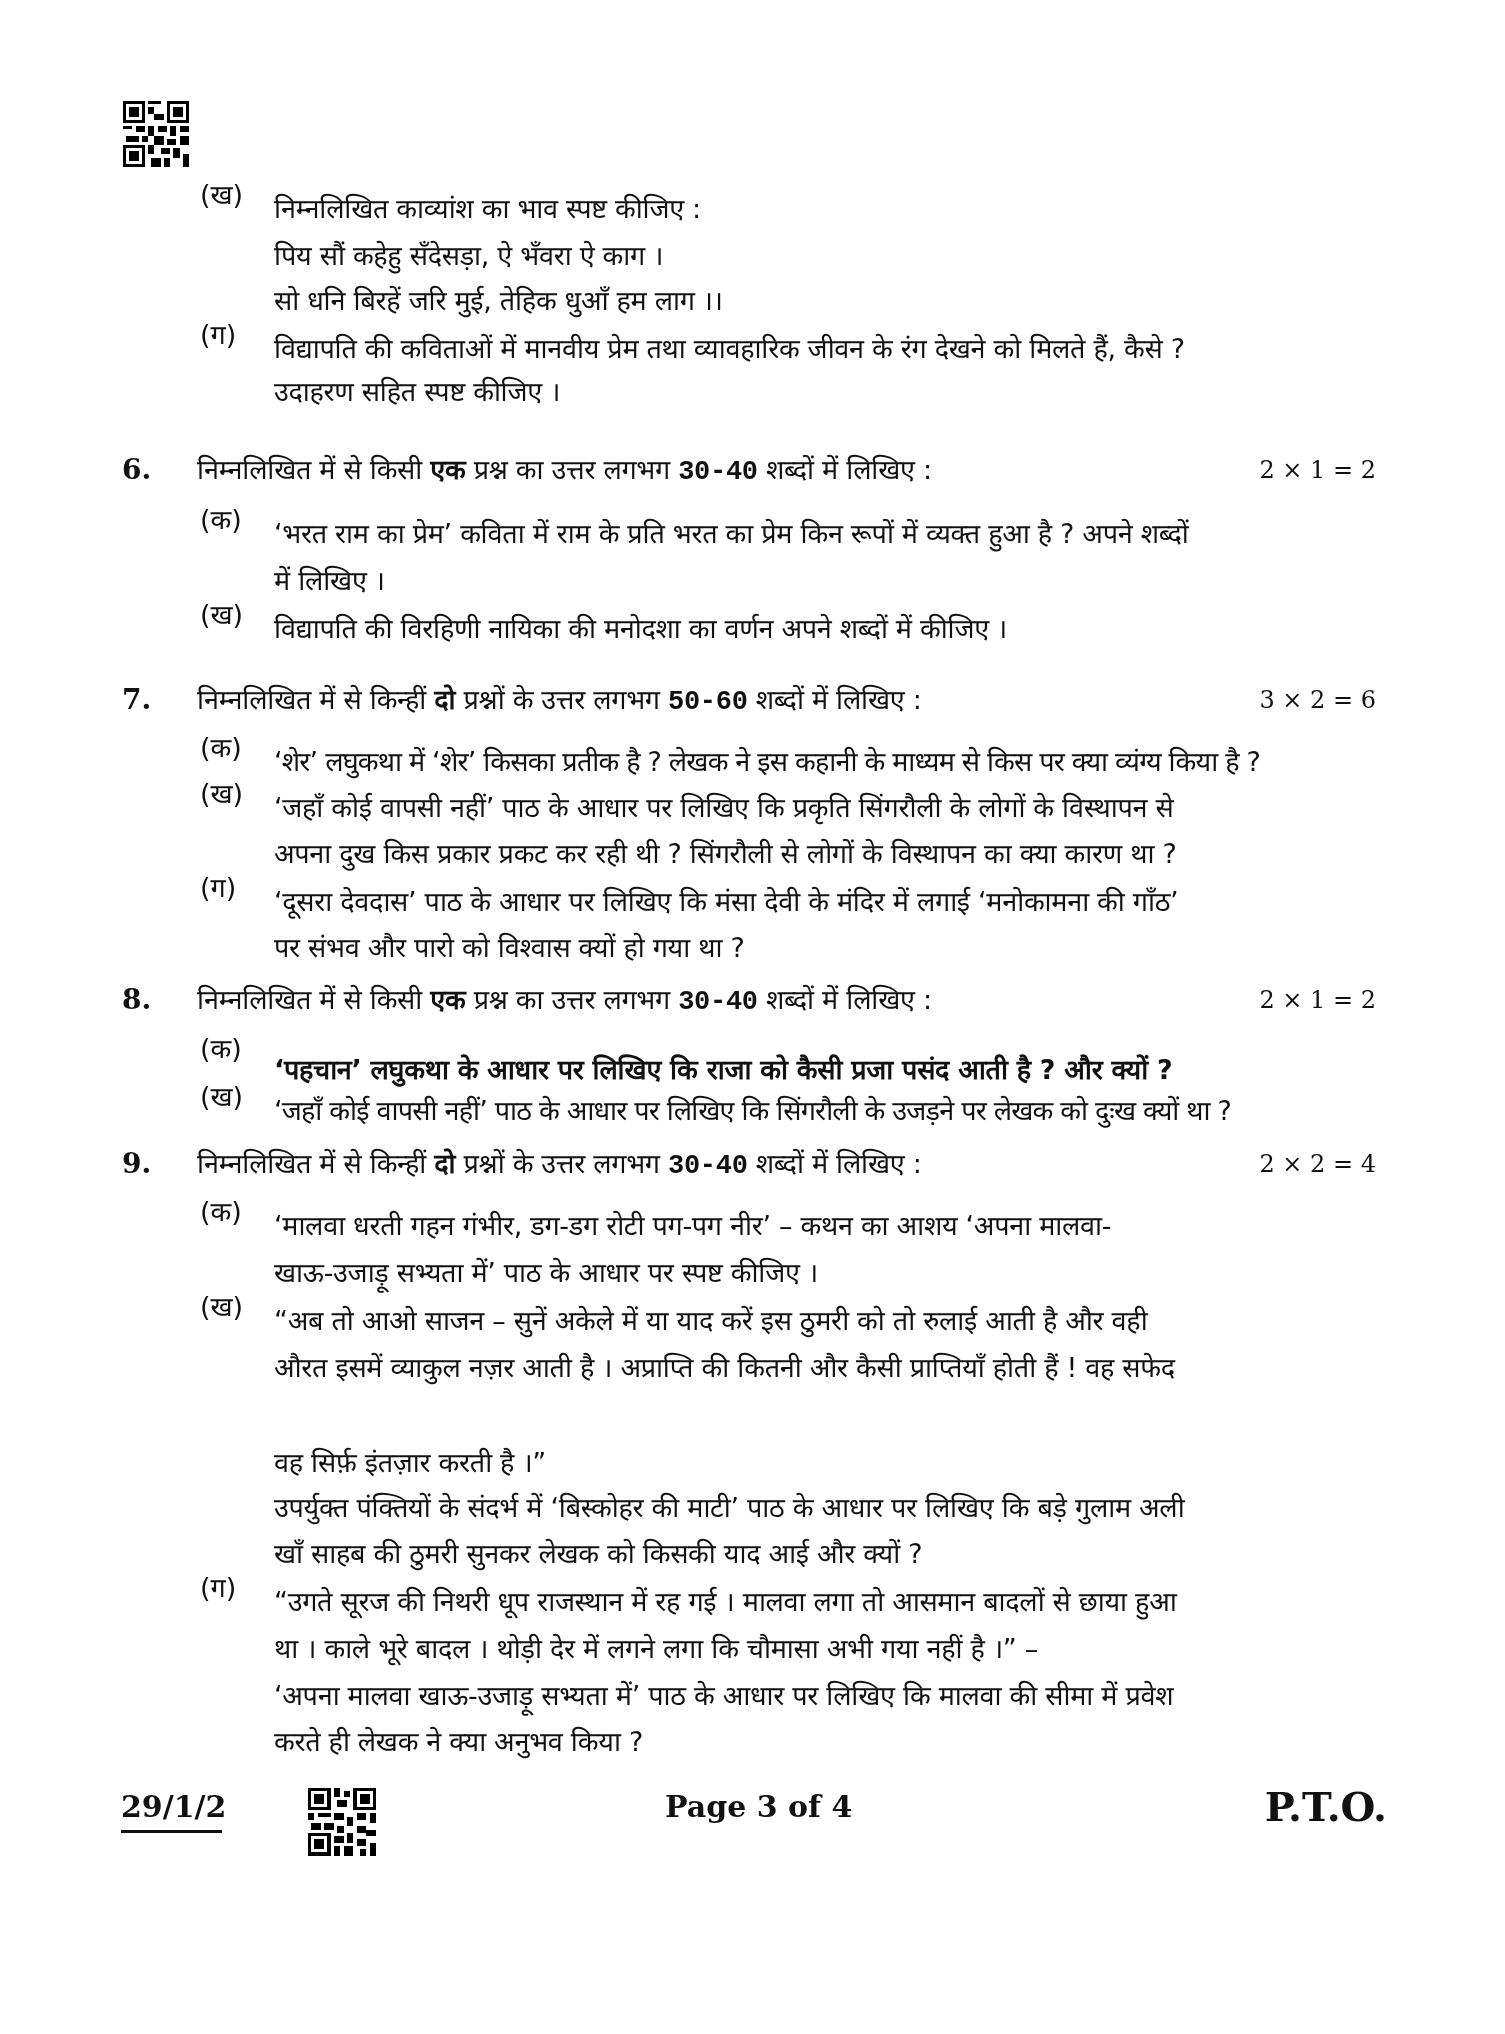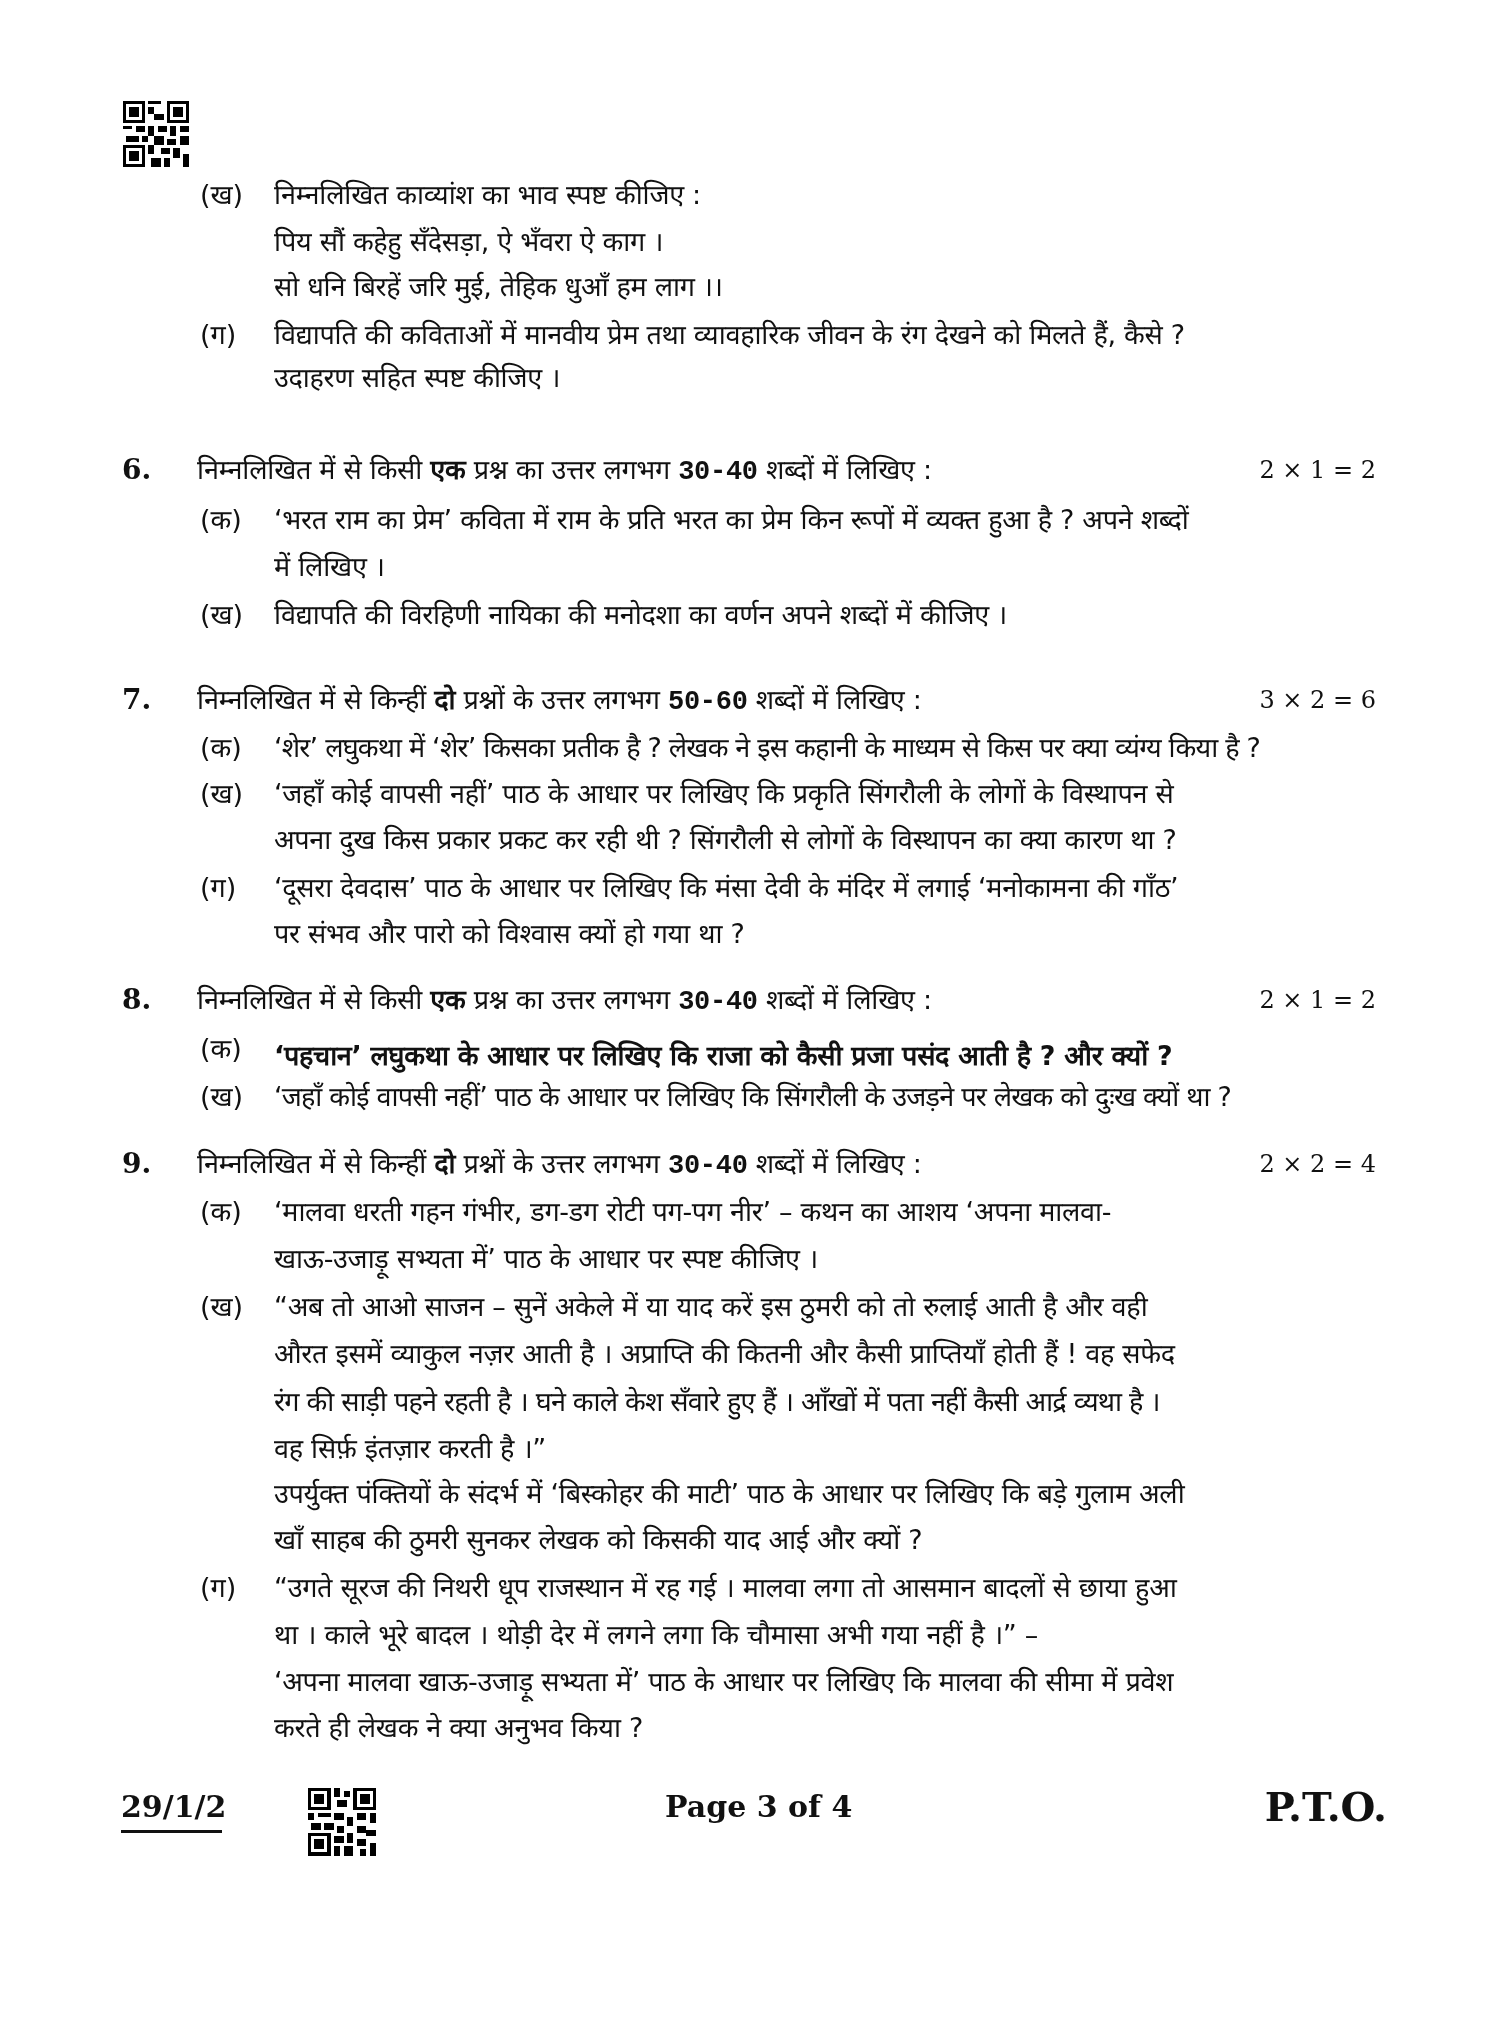--- a/index.html
+++ b/index.html
@@ -3,21 +3,21 @@
 <meta charset="utf-8">
 <style>
   html, body { margin: 0; padding: 0; background: #ffffff; }
   body { width: 1505px; height: 2034px; position: relative; overflow: hidden; color: #111; }
   .page { position: absolute; left: 0; top: 0; width: 1505px; height: 2034px; background: #fff; }
   .hi { font-family: "DejaVu Sans", "Liberation Sans", sans-serif; font-size: 27px; line-height: 34px; white-space: nowrap; letter-spacing: -0.3px; }
   .line { position: absolute; height: 34px; transform: translateY(-17px); }
   .qnum { position: absolute; left: 122px; font-family: "DejaVu Serif", "Liberation Serif", serif; font-weight: bold; font-size: 28px; transform: translateY(-17px); line-height: 34px; }
   .qtext { left: 197px; }
   .sublabel { position: absolute; left: 200px; transform: translateY(-17px); line-height: 34px; font-family: "DejaVu Sans", sans-serif; font-size: 27px; }
-  .subtext { left: 274px; }
+  .subtext { left: 274px; margin-top: 14px; }
   .marks { position: absolute; right: 129px; font-family: "DejaVu Serif", "Liberation Serif", serif; font-weight: normal; font-size: 24px; transform: translateY(-17px); line-height: 34px; white-space: nowrap; }
   b.num { font-family: Liberation Mono, monospace; font-weight: bold; }
   .qr { position: absolute; background: #fff; }
   .qr svg { display: block; width: 100%; height: 100%; }
   .footer-code { position: absolute; left: 121px; top: 1790px; font-family: "DejaVu Serif", "Liberation Serif", serif; font-weight: bold; font-size: 30px; line-height: 34px; }
   .footer-rule { position: absolute; left: 121px; top: 1830px; width: 101px; height: 3px; background: #111; }
   .footer-page { position: absolute; left: 665px; top: 1790px; font-family: "DejaVu Serif", "Liberation Serif", serif; font-weight: bold; font-size: 30px; line-height: 34px; white-space: nowrap; }
   .footer-pto { position: absolute; right: 118px; top: 1790px; font-family: "DejaVu Serif", "Liberation Serif", serif; font-weight: bold; font-size: 40px; line-height: 34px; }
 </style>
 </head>
@@ -99,21 +99,20 @@
 
   <span class="qnum" style="top:1164px;">9.</span>
   <span class="line hi qtext" style="top:1164px;"><span>निम्नलिखित में से किन्हीं </span><b>दो</b><span> प्रश्नों के उत्तर लगभग </span><b class="num">30-40</b><span> शब्दों में लिखिए :</span></span>
   <span class="marks" style="top:1164px;">2 × 2 = 4</span>
   <span class="sublabel" style="top:1212px;">(क)</span>
   <span class="line hi subtext" style="top:1212px;">‘मालवा धरती गहन गंभीर, डग-डग रोटी पग-पग नीर’ – कथन का आशय ‘अपना मालवा-</span>
   <span class="line hi subtext" style="top:1259px;">खाऊ-उजाड़ू सभ्यता में’ पाठ के आधार पर स्पष्ट कीजिए ।</span>
   <span class="sublabel" style="top:1307px;">(ख)</span>
   <span class="line hi subtext" style="top:1307px;">“अब तो आओ साजन – सुनें अकेले में या याद करें इस ठुमरी को तो रुलाई आती है और वही</span>
   <span class="line hi subtext" style="top:1354px;">औरत इसमें व्याकुल नज़र आती है । अप्राप्ति की कितनी और कैसी प्राप्तियाँ होती हैं ! वह सफेद</span>
-  <span class="line hi subtext" style="top:1402px; letter-spacing:-0.8px;">रंग की साड़ी पहने रहती है । घने काले केश सँवारे हुए हैं । आँखों में पता नहीं कैसी आर्द्र व्यथा है ।</span>
   <span class="line hi subtext" style="top:1449px;">वह सिर्फ़ इंतज़ार करती है ।”</span>
   <span class="line hi subtext" style="top:1494px;">उपर्युक्त पंक्तियों के संदर्भ में ‘बिस्कोहर की माटी’ पाठ के आधार पर लिखिए कि बड़े गुलाम अली</span>
   <span class="line hi subtext" style="top:1540px;">खाँ साहब की ठुमरी सुनकर लेखक को किसकी याद आई और क्यों ?</span>
   <span class="sublabel" style="top:1588px;">(ग)</span>
   <span class="line hi subtext" style="top:1588px;">“उगते सूरज की निथरी धूप राजस्थान में रह गई । मालवा लगा तो आसमान बादलों से छाया हुआ</span>
   <span class="line hi subtext" style="top:1635px;">था । काले भूरे बादल । थोड़ी देर में लगने लगा कि चौमासा अभी गया नहीं है ।” –</span>
   <span class="line hi subtext" style="top:1682px;">‘अपना मालवा खाऊ-उजाड़ू सभ्यता में’ पाठ के आधार पर लिखिए कि मालवा की सीमा में प्रवेश</span>
   <span class="line hi subtext" style="top:1728px;">करते ही लेखक ने क्या अनुभव किया ?</span>
 
   <span class="footer-code">29/1/2</span>

